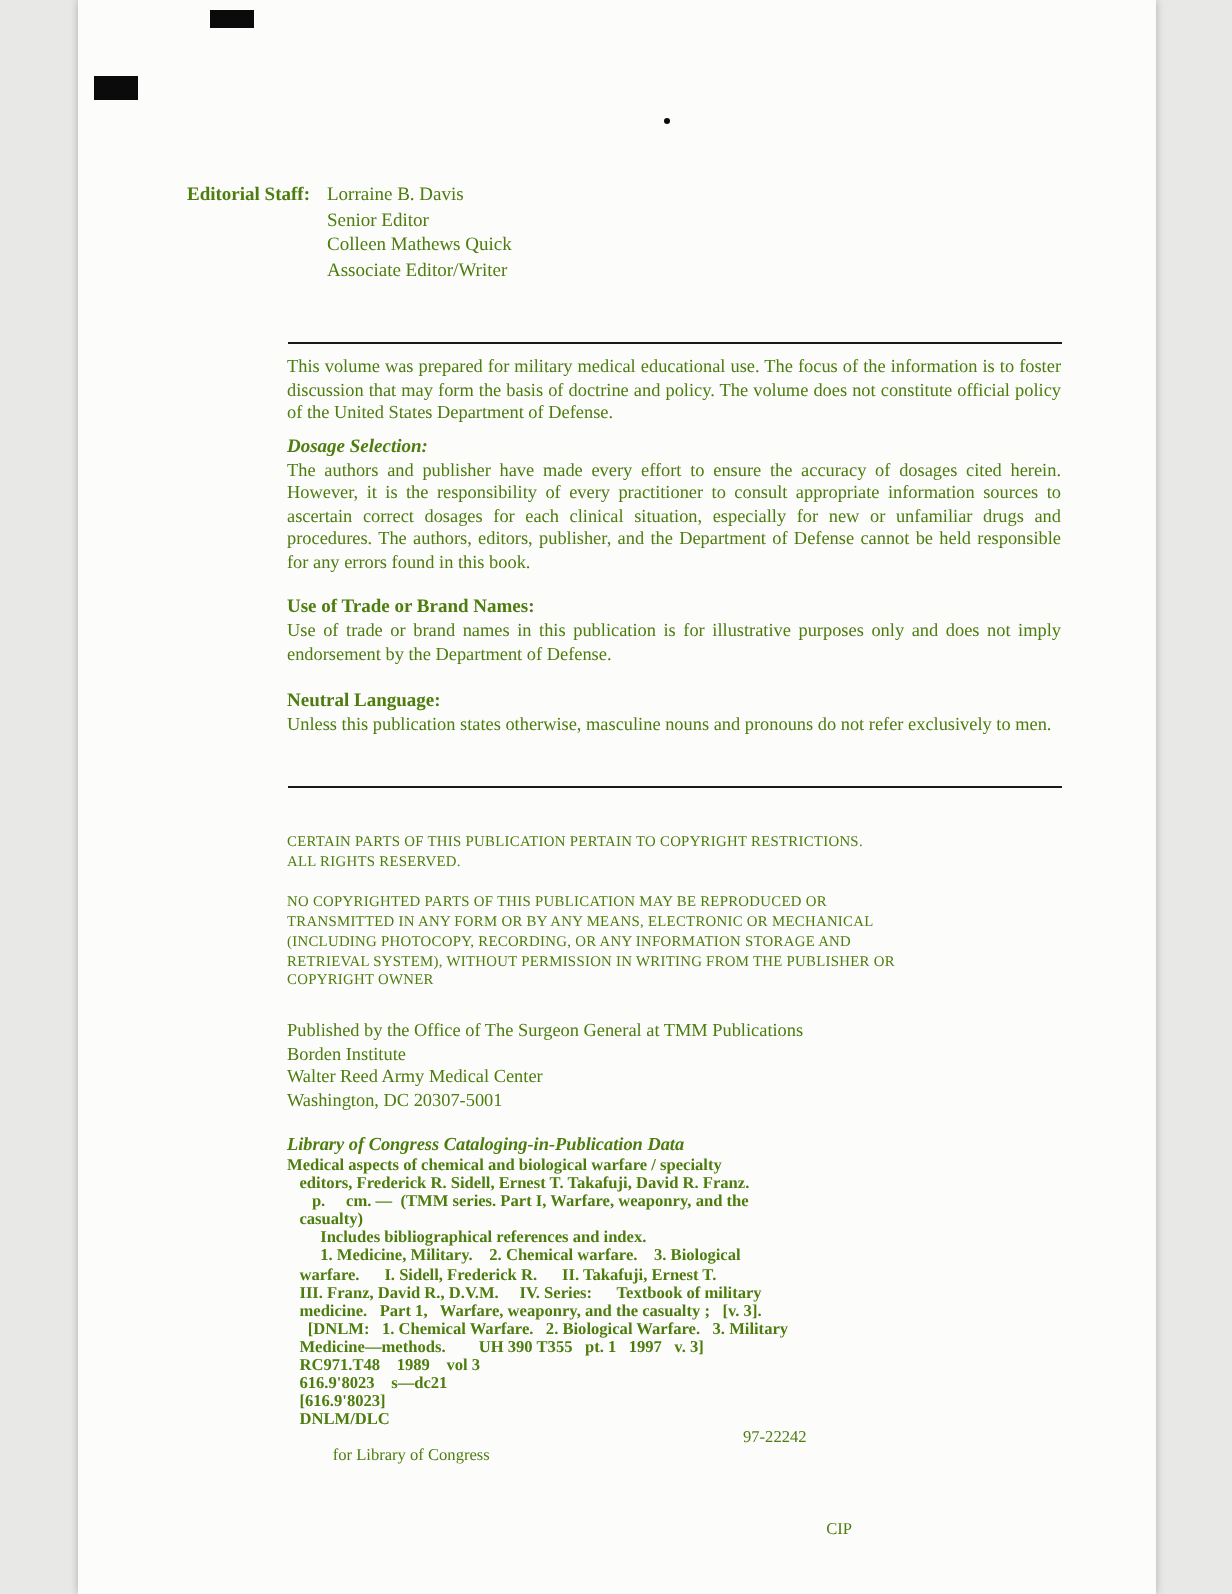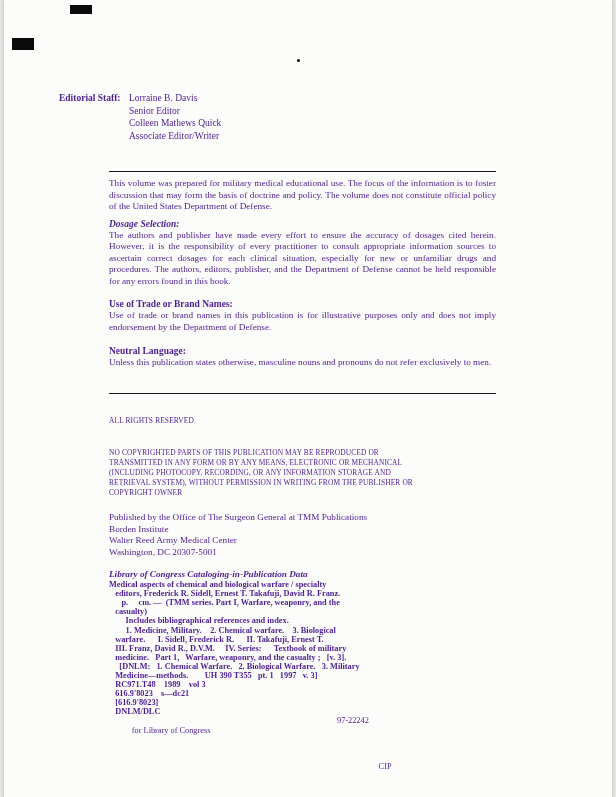--- a/index.html
+++ b/index.html
@@ -1,23 +1,23 @@
 <!DOCTYPE html>
 <html><head>
 <meta charset="utf-8">
 <style>
   html, body { margin: 0; padding: 0; background: #e8e8e6; }
   .page {
     position: relative;
-    width: 608px;
+    width: 539px;
     height: 797px;
     margin: 0 auto;
     background: #fcfcfa;
     font-family: "Liberation Serif", serif;
-    color: #4c1d95;
+    color: #4d7c0f;
     overflow: hidden;
     box-shadow: 0 0 4px rgba(0,0,0,.25);
   }
   .artifact { position: absolute; background: #0b0b0b; }
   .a1 { left: 66px; top: 5px;  width: 22px; height: 9px; }
   .a2 { left: 8px;  top: 38px; width: 22px; height: 12px; }
   .dot { left: 293px; top: 59px; width: 3px; height: 3px; border-radius: 50%; }
 
   .editorial { position: absolute; left: 55px; top: 92px; display: flex; font-size: 9.5px; line-height: 12.5px; }
   .ed-label { font-weight: bold; width: 70px; }
@@ -29,21 +29,21 @@
 
   .mid { position: absolute; left: 105px; top: 178px; width: 387px; }
   .para { margin: 0; font-size: 9.2px; line-height: 11.5px; text-align: justify; }
   .sec-heading { margin: 0; font-size: 9.5px; line-height: 12px; font-weight: bold; }
   .sh1 { margin-top: 5px; font-style: italic; }
   .sh2 { margin-top: 11px; }
   .sh3 { margin-top: 12px; }
 
   .lower { position: absolute; left: 105px; top: 416px; width: 440px; }
   .caps-line { font-size: 7.4px; line-height: 9.9px; letter-spacing: 0.15px; white-space: pre; }
-  .caps2 { margin-top: 22px; }
+  .caps2 { margin-top: 10px; }
 
   .publisher { margin-top: 15px; }
   .pub-line { font-size: 9.2px; line-height: 11.4px; white-space: pre; }
 
   .loc { margin-top: 11px; }
   .loc-heading { font-size: 9.2px; font-weight: bold; line-height: 11px; font-style: italic; }
   .loc-line { font-size: 8.3px; line-height: 9.1px; white-space: pre; font-weight: bold; }
   .loc-row { position: relative; font-size: 8.3px; line-height: 9.1px; white-space: pre; }
   .loc-number { position: absolute; left: 228px; top: 0; }
   .cip { margin-left: 253px; }
@@ -82,20 +82,21 @@
 
     <h3 class="sec-heading sh3">Neutral Language:</h3>
     <p class="para">Unless this publication states otherwise, masculine nouns and pronouns do not refer exclusively to men.</p>
   </div>
 
   <div class="rule rule2"></div>
 
   <div class="lower">
 
     <div class="caps-block">
+        <div class="caps-line">CERTAIN PARTS OF THIS PUBLICATION PERTAIN TO COPYRIGHT RESTRICTIONS.</div>
         <div class="caps-line">ALL RIGHTS RESERVED.</div>
       </div>
 
     <div class="caps-block caps2">
         <div class="caps-line">NO COPYRIGHTED PARTS OF THIS PUBLICATION MAY BE REPRODUCED OR</div>
         <div class="caps-line">TRANSMITTED IN ANY FORM OR BY ANY MEANS, ELECTRONIC OR MECHANICAL</div>
         <div class="caps-line">(INCLUDING PHOTOCOPY, RECORDING, OR ANY INFORMATION STORAGE AND</div>
         <div class="caps-line">RETRIEVAL SYSTEM), WITHOUT PERMISSION IN WRITING FROM THE PUBLISHER OR</div>
         <div class="caps-line">COPYRIGHT OWNER</div>
       </div>

